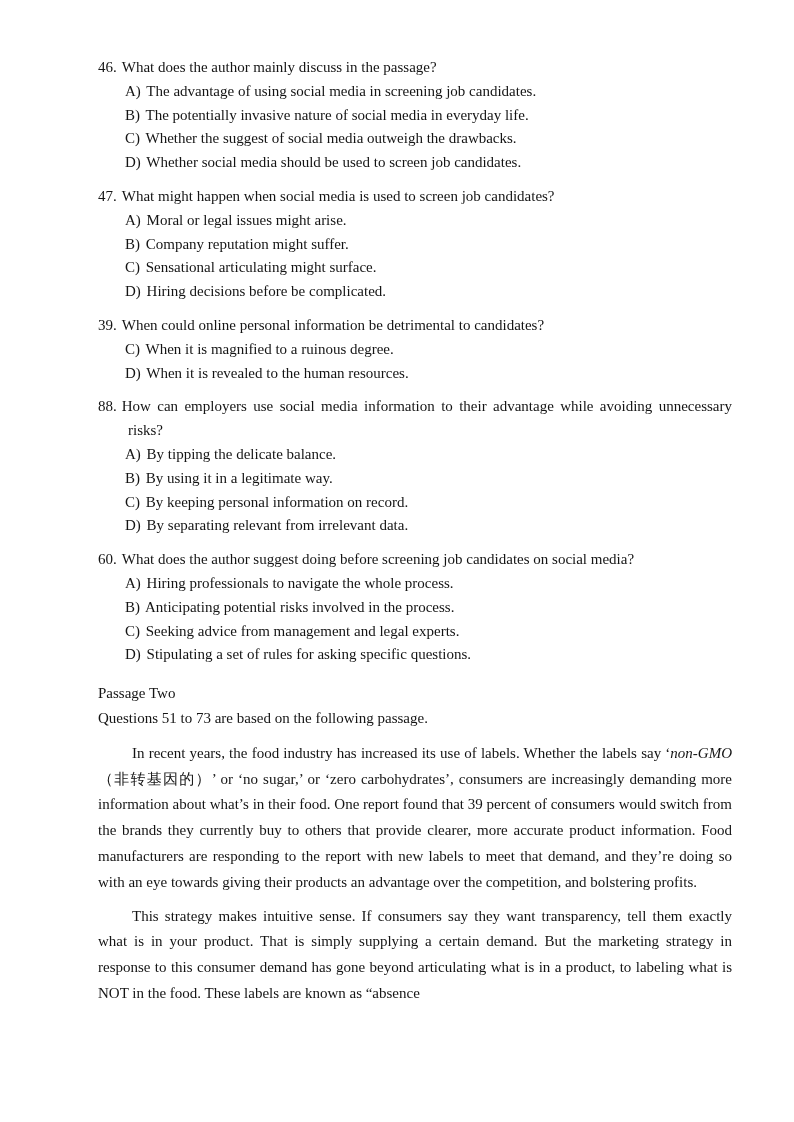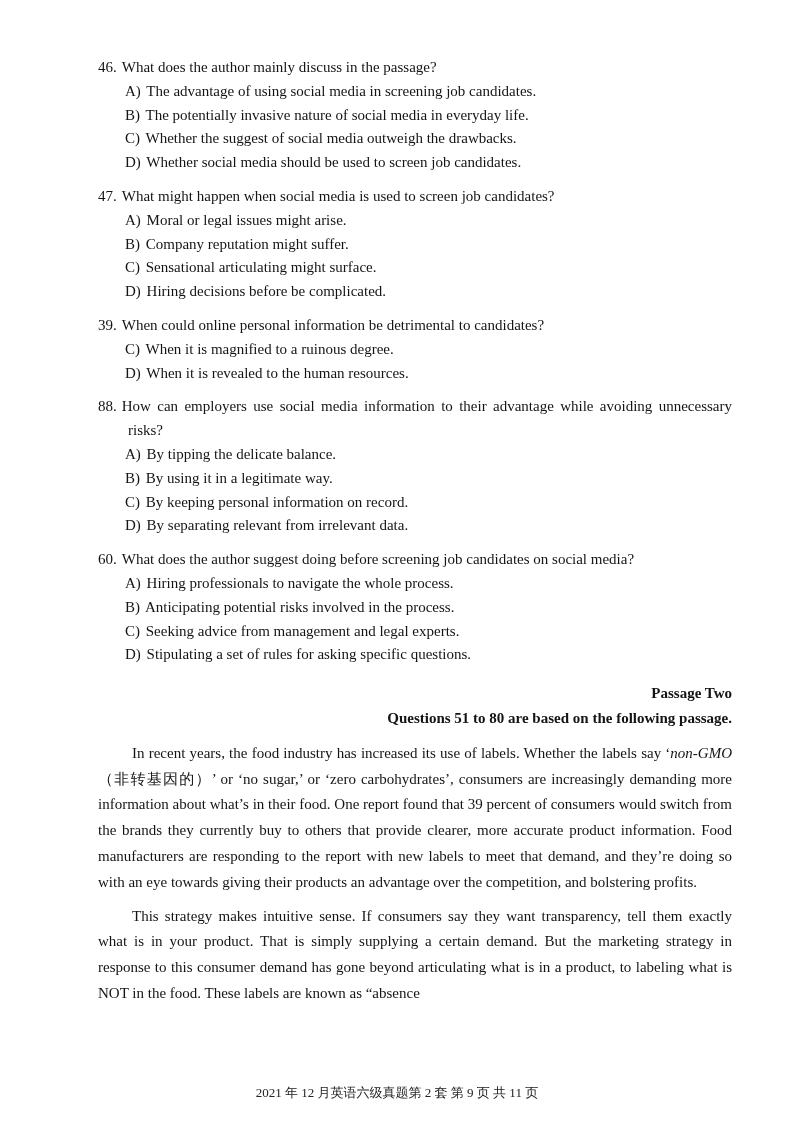--- a/index.html
+++ b/index.html
@@ -39,23 +39,22 @@
   }
   .opt-label {
     margin-right: 2px;
   }
   
   .passage-header {
     margin-top: 14px;
   }
   .passage-title,
   .passage-intro {
-    font-weight: bold;
+    font-weight: normal;
     line-height: 25.3px;
-    text-align: right;
   }
   .passage-body p {
     margin: 8px 0 0 0;
     text-align: justify;
     text-indent: 34px;
     line-height: 25.8px;
   }
   .passage-body p:first-child {
     margin-top: 9px;
   }
@@ -109,23 +108,22 @@
         <div class="q-head"><span class="q-num">60.</span>What does the author suggest doing before screening job candidates on social media?</div>
         <div class="option"><span class="opt-label">A)</span><span class="opt-text"> Hiring professionals to navigate the whole process.</span></div>
         <div class="option"><span class="opt-label">B)</span><span class="opt-text"> Anticipating potential risks involved in the process.</span></div>
         <div class="option"><span class="opt-label">C)</span><span class="opt-text"> Seeking advice from management and legal experts.</span></div>
         <div class="option"><span class="opt-label">D)</span><span class="opt-text"> Stipulating a set of rules for asking specific questions.</span></div>
       </div>
     </div>
 
   <div class="passage-header">
     <div class="passage-title">Passage Two</div>
-    <div class="passage-intro">Questions 51 to 80 are based on the following passage.</div>
+    <div class="passage-intro">Questions 51 to 73 are based on the following passage.</div>
   </div>
 
   <div id="passage-body" class="passage-body">
       <p><span>In recent years, the food industry has increased its use of labels. Whether the labels say ‘</span><span class="italic">non-GMO</span><span> （非转基因的）’ or ‘no sugar,’ or ‘zero carbohydrates’, consumers are increasingly demanding more information about what’s in their food. One report found that 39 percent of consumers would switch from the brands they currently buy to others that provide clearer, more accurate product information. Food manufacturers are responding to the report with new labels to meet that demand, and they’re doing so with an eye towards giving their products an advantage over the competition, and bolstering profits.</span></p>
       <p><span>This strategy makes intuitive sense. If consumers say they want transparency, tell them exactly what is in your product. That is simply supplying a certain demand. But the marketing strategy in response to this consumer demand has gone beyond articulating what is in a product, to labeling what is NOT in the food. These labels are known as “absence</span></p>
     </div>
 
-  <div class="footer">2021 年 12 月英语六级真题第 2 套 第 9 页 共 11 页</div>
 
 </div>
 
 </body></html>

